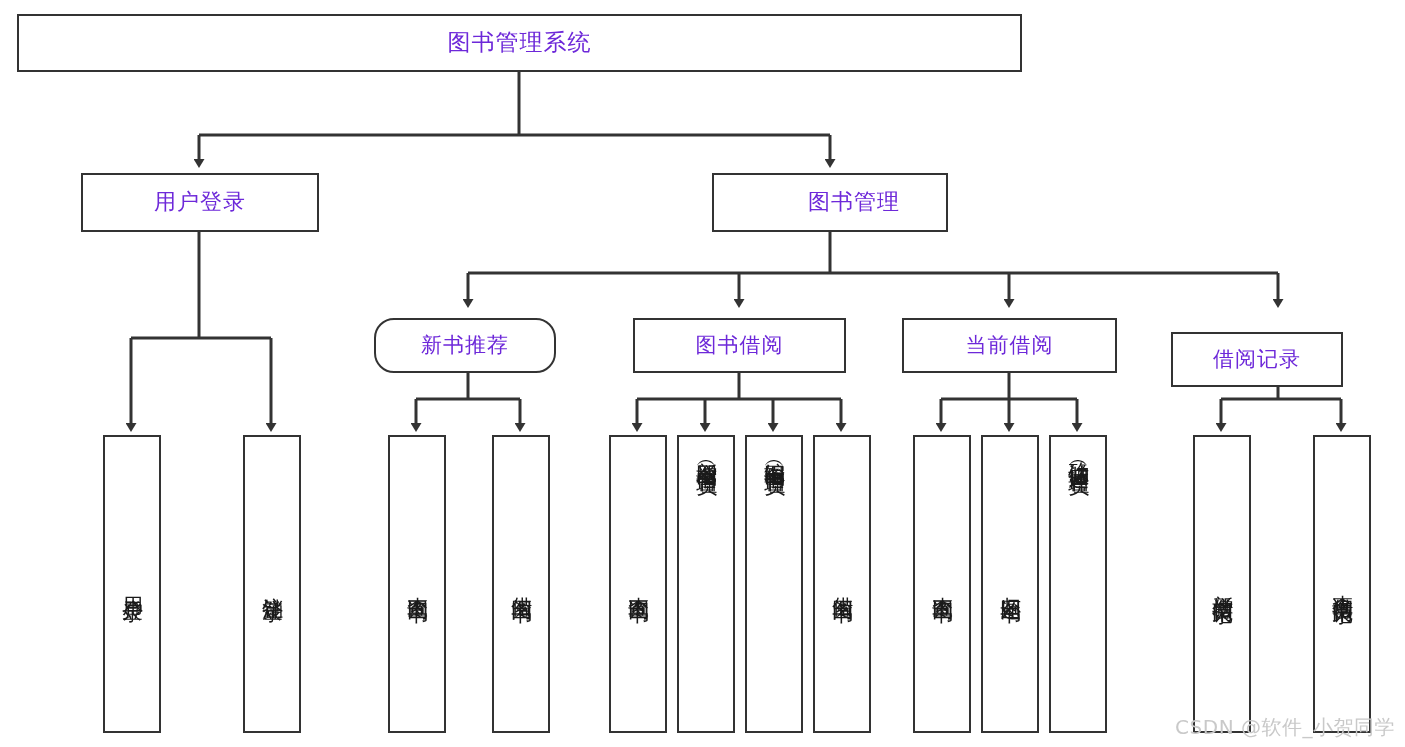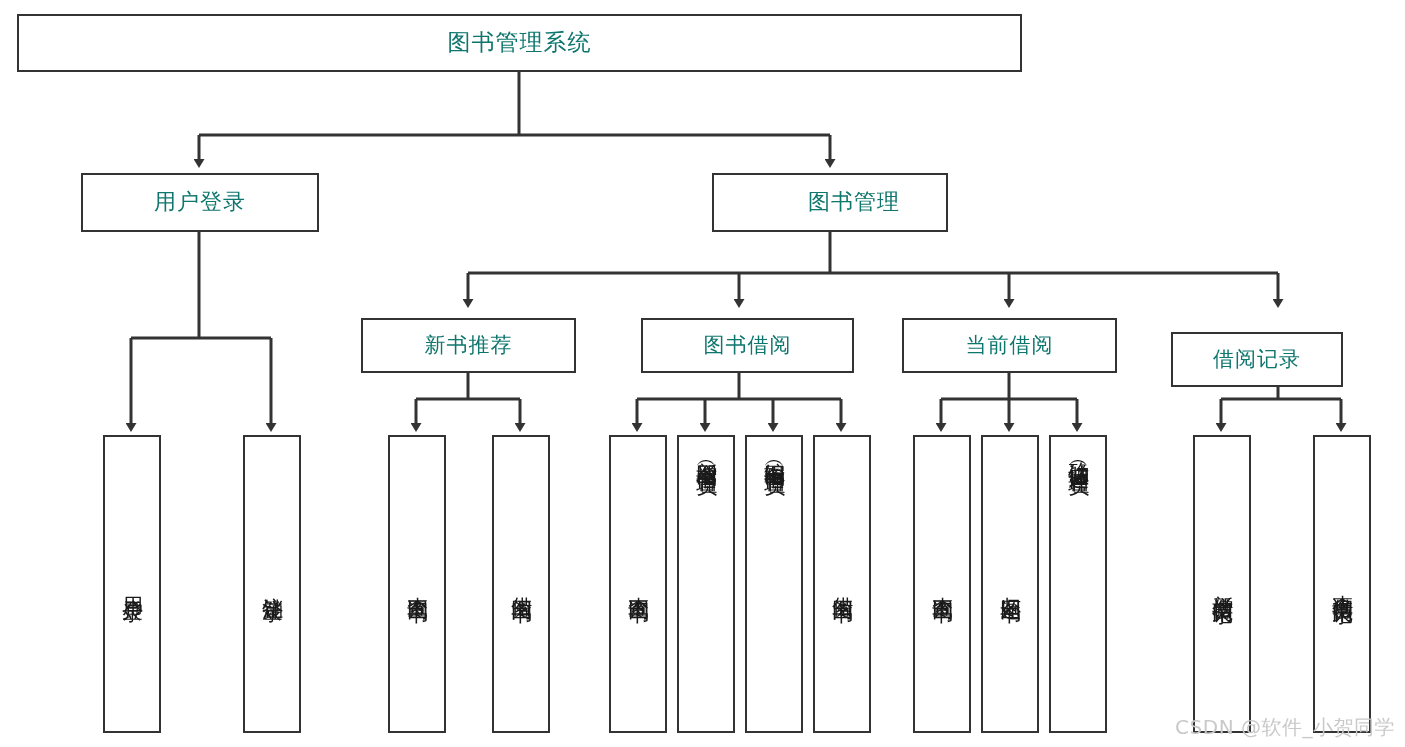--- a/index.html
+++ b/index.html
@@ -26,21 +26,21 @@
     height: 747px;
   }
   .node-box {
     position: absolute;
     box-sizing: border-box;
     background: #ffffff;
     border: 2px solid #333333;
     display: flex;
     align-items: center;
     justify-content: center;
-    color: #0f766e;
+    color: #6d28d9;
   }
   .node-label-h {
     font-size: 22px;
     line-height: 1.1;
     letter-spacing: 1px;
     white-space: nowrap;
   }
   .node-box.root .node-label-h { font-size: 23px; }
   .node-box.lvl1 .node-label-h { font-size: 22px; }
   .node-box.lvl2 .node-label-h { font-size: 21px; }
@@ -134,24 +134,24 @@
     <span class="node-label-h">图书管理系统</span>
   </div>
 
   <div class="node-box lvl1" style="left:81px; top:173px; width:238px; height:59px;">
     <span class="node-label-h">用户登录</span>
   </div>
   <div class="node-box lvl1" style="left:712px; top:173px; width:236px; height:59px;padding-left:48px;">
     <span class="node-label-h">图书管理</span>
   </div>
 
-  <div class="node-box lvl2" style="left:361px; top:318px; width:215px; height:55px;">
+  <div class="node-box lvl2" style="left:374px; top:318px; width:182px; height:55px;border-radius:20px;">
     <span class="node-label-h">新书推荐</span>
   </div>
-  <div class="node-box lvl2" style="left:633px; top:318px; width:213px; height:55px;margin-left:8px;">
+  <div class="node-box lvl2" style="left:633px; top:318px; width:213px; height:55px;">
     <span class="node-label-h">图书借阅</span>
   </div>
   <div class="node-box lvl2" style="left:902px; top:318px; width:215px; height:55px;">
     <span class="node-label-h">当前借阅</span>
   </div>
   <div class="node-box lvl2" style="left:1171px; top:332px; width:172px; height:55px;">
     <span class="node-label-h">借阅记录</span>
   </div>
 
   <div class="leaf-box centered" style="left:103px; top:435px; width:58px; height:298px;">

